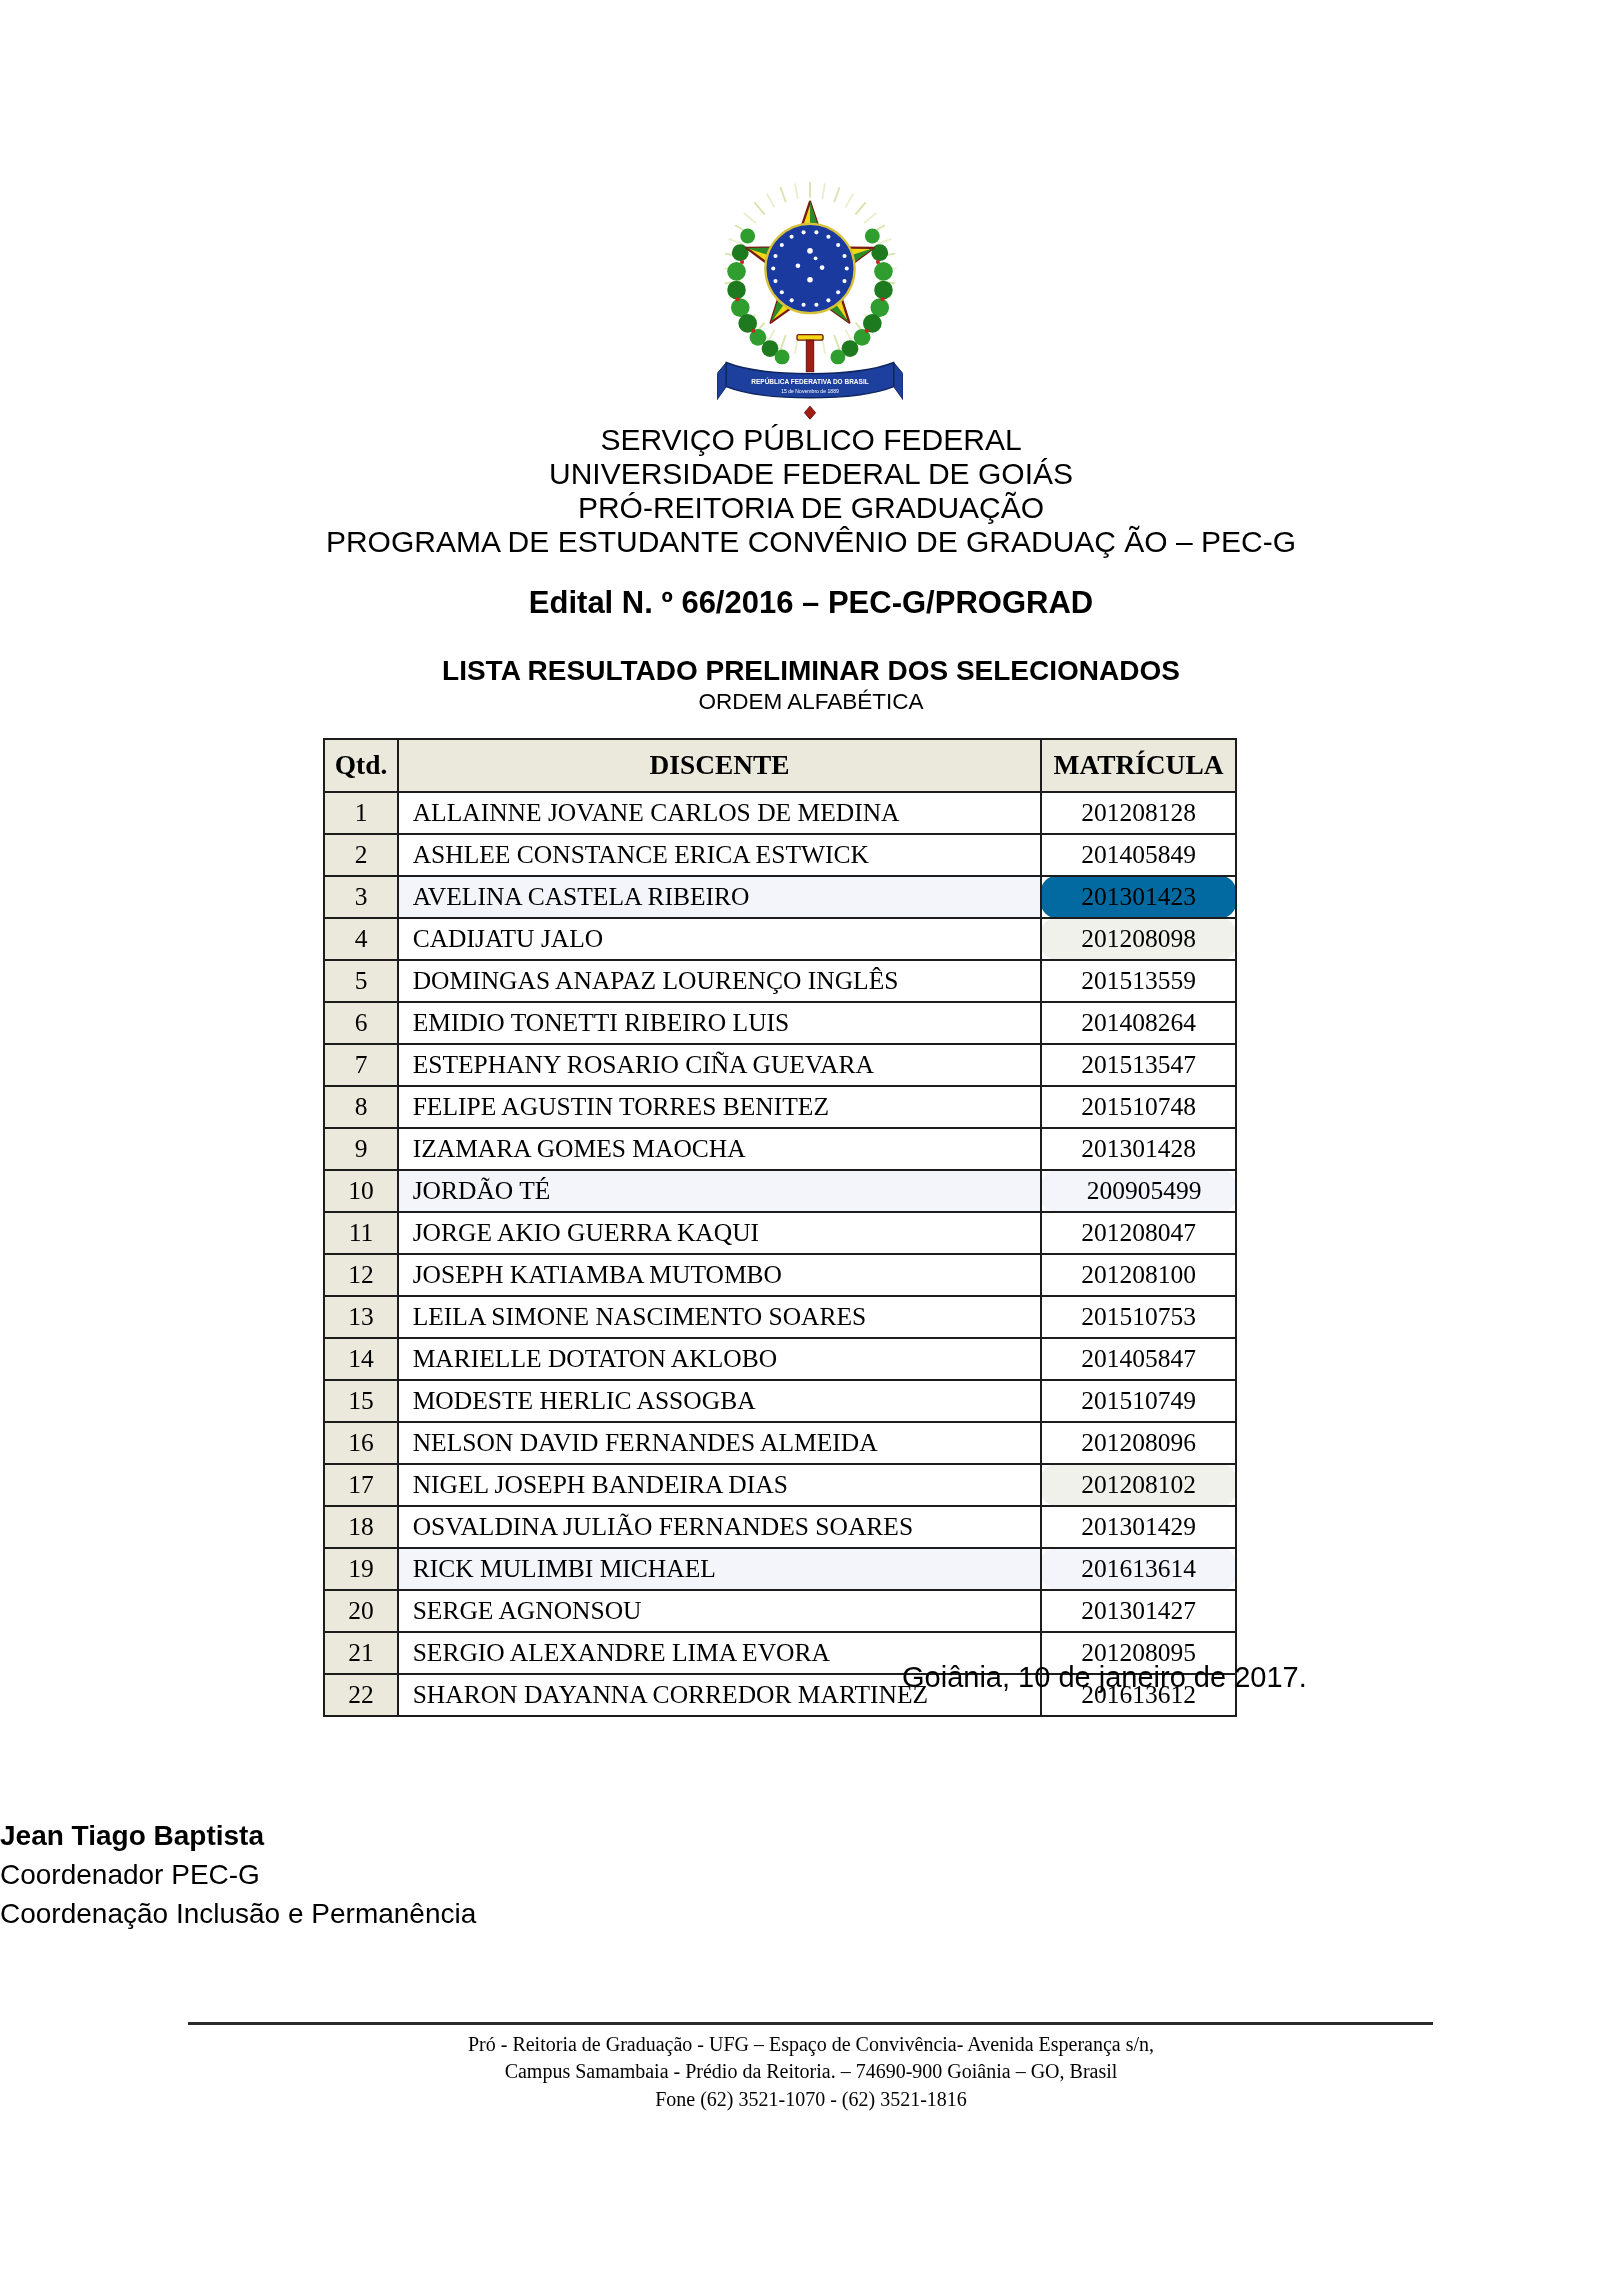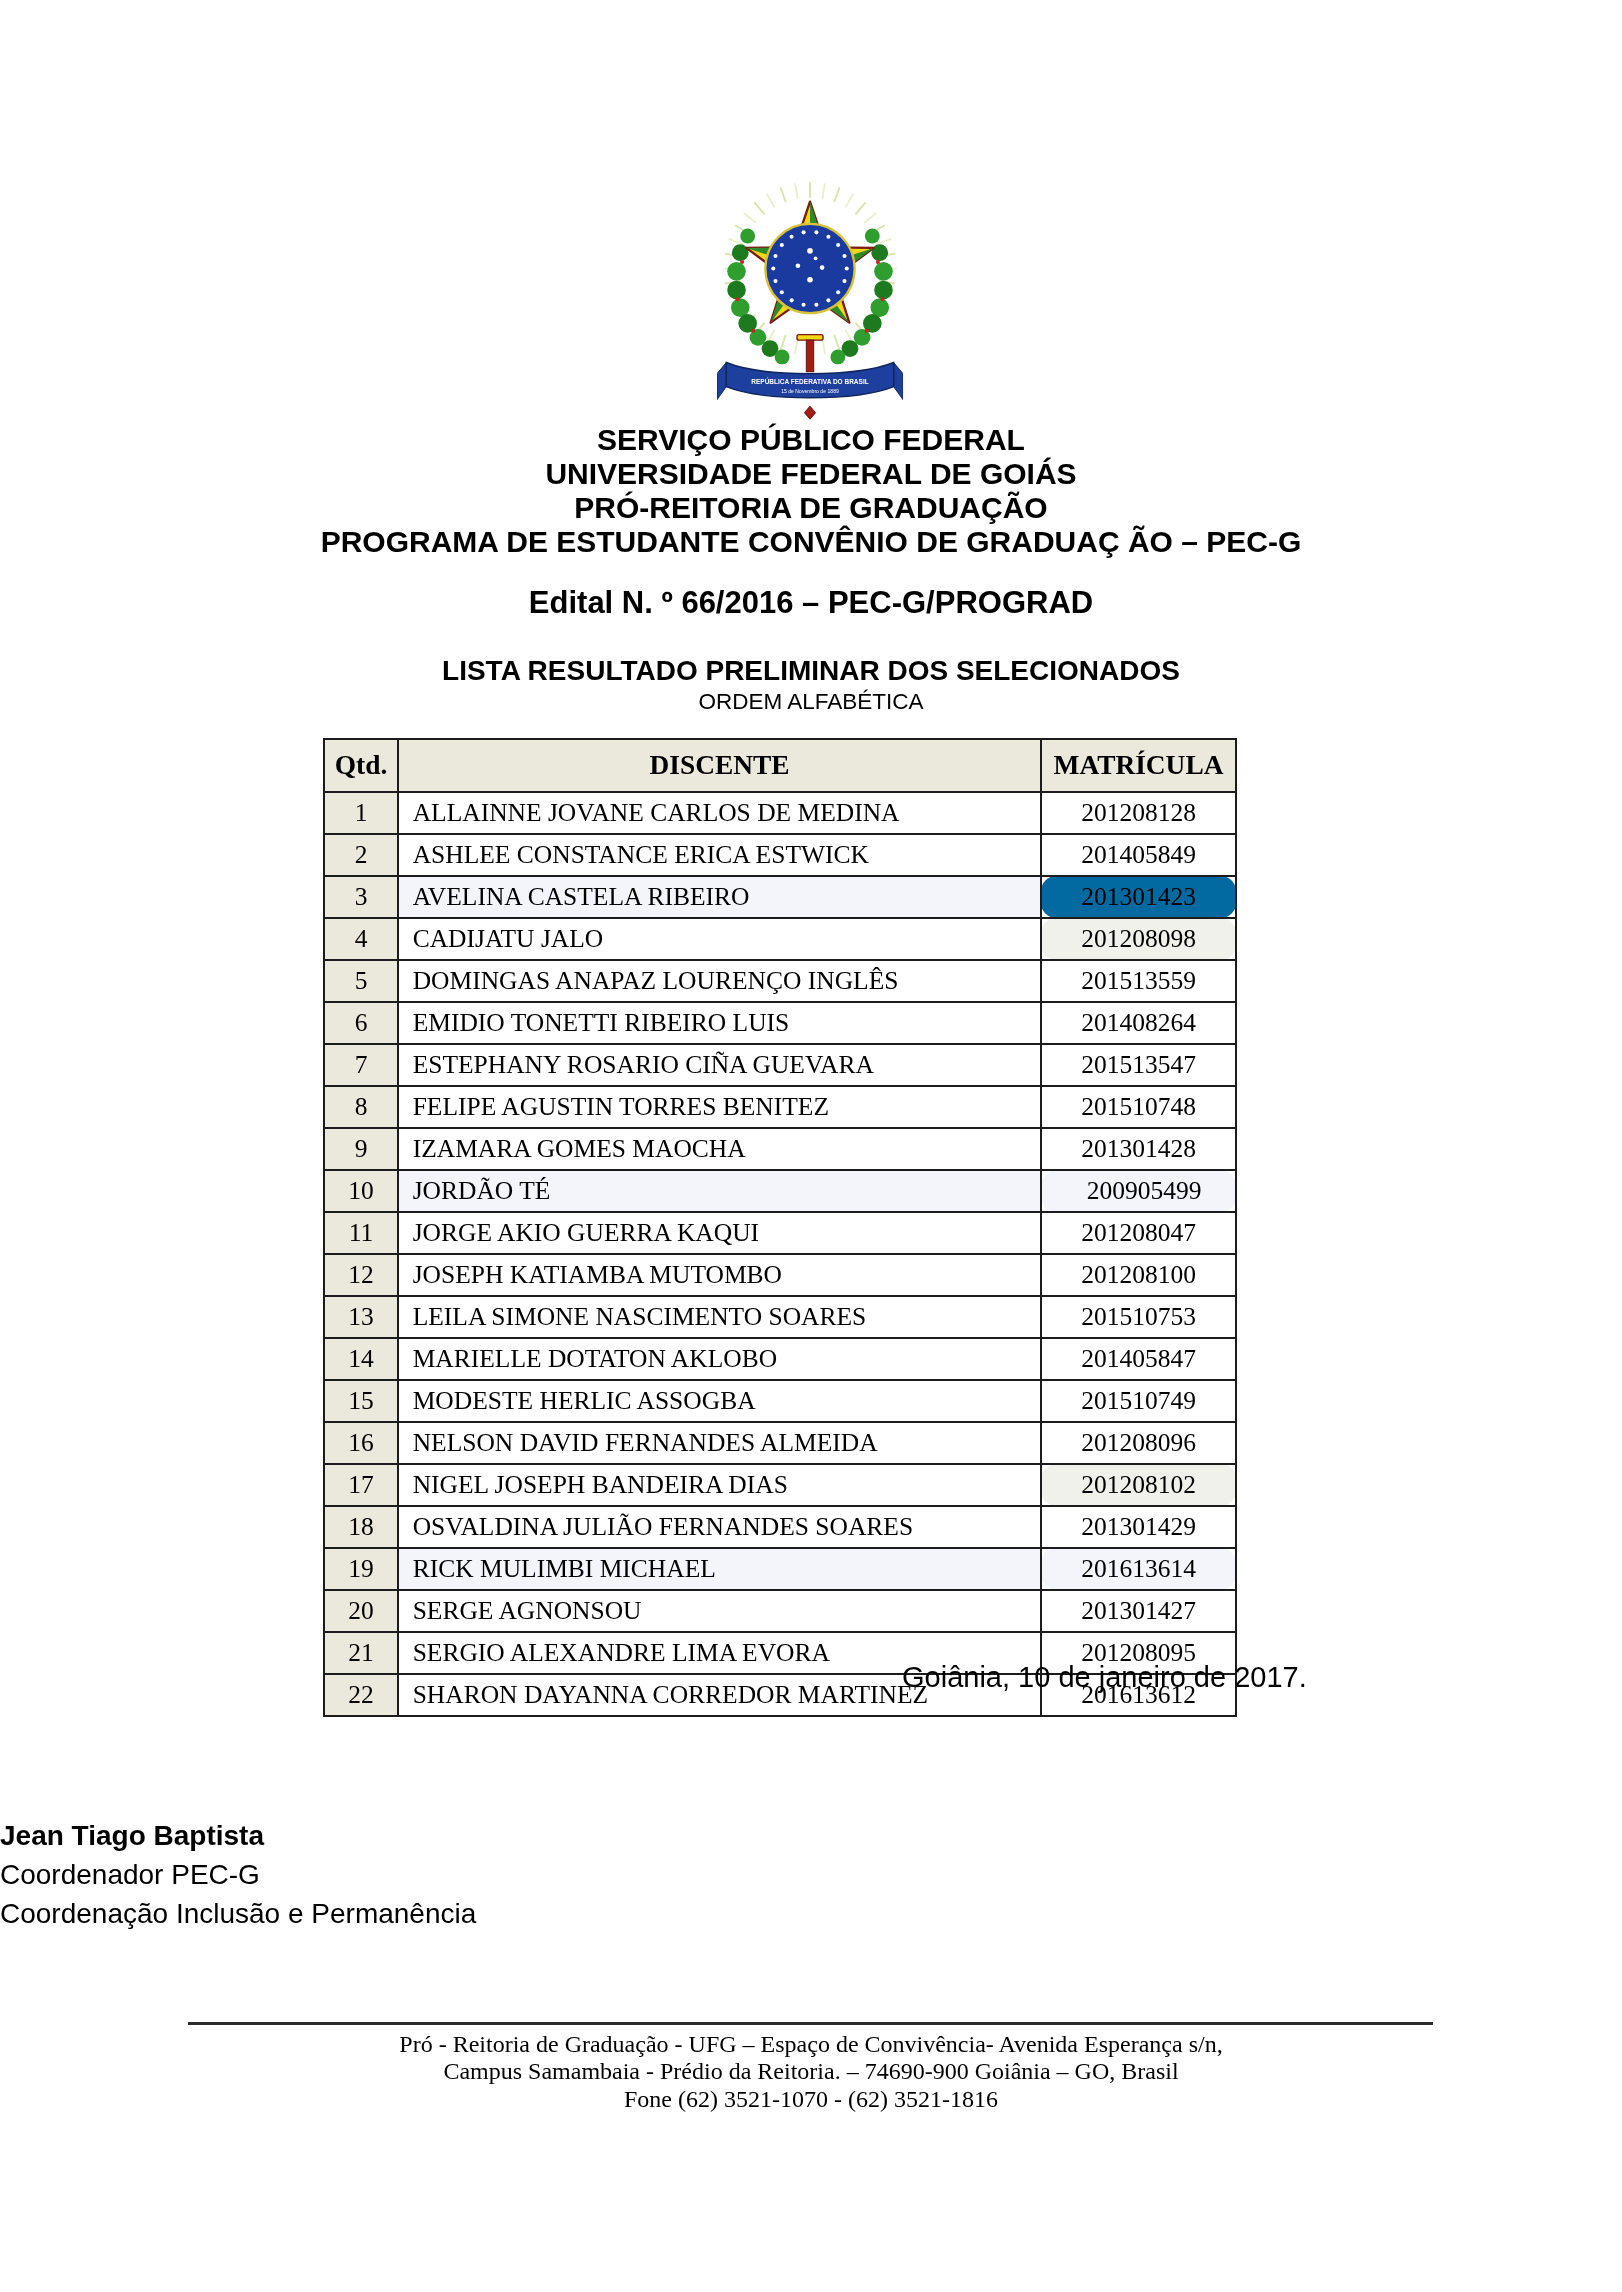--- a/index.html
+++ b/index.html
@@ -3,21 +3,21 @@
 <meta charset="utf-8">
 <style>
   html,body{margin:0;padding:0;background:#9a9a9a;}
   .page{
     position:relative;width:1622px;height:2293px;background:#ffffff;
     margin:0 auto;overflow:hidden;
     font-family:"Liberation Sans",sans-serif;color:#000;
   }
   .emblem{position:absolute;left:717px;top:143px;width:186px;height:279px;}
   .hdr{position:absolute;left:0;top:423px;width:100%;text-align:center;
-       font-weight:bold;font-size:30px;line-height:34px;letter-spacing:0px;}
+       font-weight:normal;font-size:30px;line-height:34px;letter-spacing:0px;}
   .edital{position:absolute;left:0;top:585px;width:100%;text-align:center;
           font-weight:bold;font-size:31px;}
   .list-title{position:absolute;left:0;top:655px;width:100%;text-align:center;
               font-weight:bold;font-size:28px;}
   .list-subtitle{position:absolute;left:0;top:689px;width:100%;text-align:center;
                  font-size:22.5px;}
   table.students{
     position:absolute;left:323px;top:738px;width:912px;
     border-collapse:collapse;table-layout:fixed;
     font-family:"Liberation Serif",serif;
@@ -37,21 +37,21 @@
   td.qtd{background:#ebe9dc;text-align:center;}
   td.discente{text-align:left;padding-left:13.7px;}
   td.matricula{text-align:center;border-radius:15px;}
   .date-line{position:absolute;left:902px;top:1661px;font-size:29px;}
   .signature{position:absolute;left:0;top:1816px;width:100%;text-align:left;
              font-size:28px;line-height:39px;}
   .signature .sig-name{font-weight:bold;}
   .footer-rule{position:absolute;left:188px;top:2022px;width:1245px;height:2.9px;
                background:#2b2b2b;}
   .footer{position:absolute;left:0;top:2031px;width:100%;text-align:center;
-          font-family:"Liberation Serif",serif;font-size:24px;line-height:27.4px;}
+          font-family:"Liberation Serif",serif;font-size:20px;line-height:27.4px;}
 </style>
 </head>
 <body>
 
 <div class="page">
 
   <svg class="emblem" viewBox="0 0 200 300" aria-hidden="true">
     <g>
         <line x1="176.0" y1="135.0" x2="193.0" y2="135.0" stroke="#e9efcd" stroke-width="2"></line>
         <line x1="174.8" y1="148.2" x2="191.6" y2="151.1" stroke="#d8e4ae" stroke-width="2"></line>

